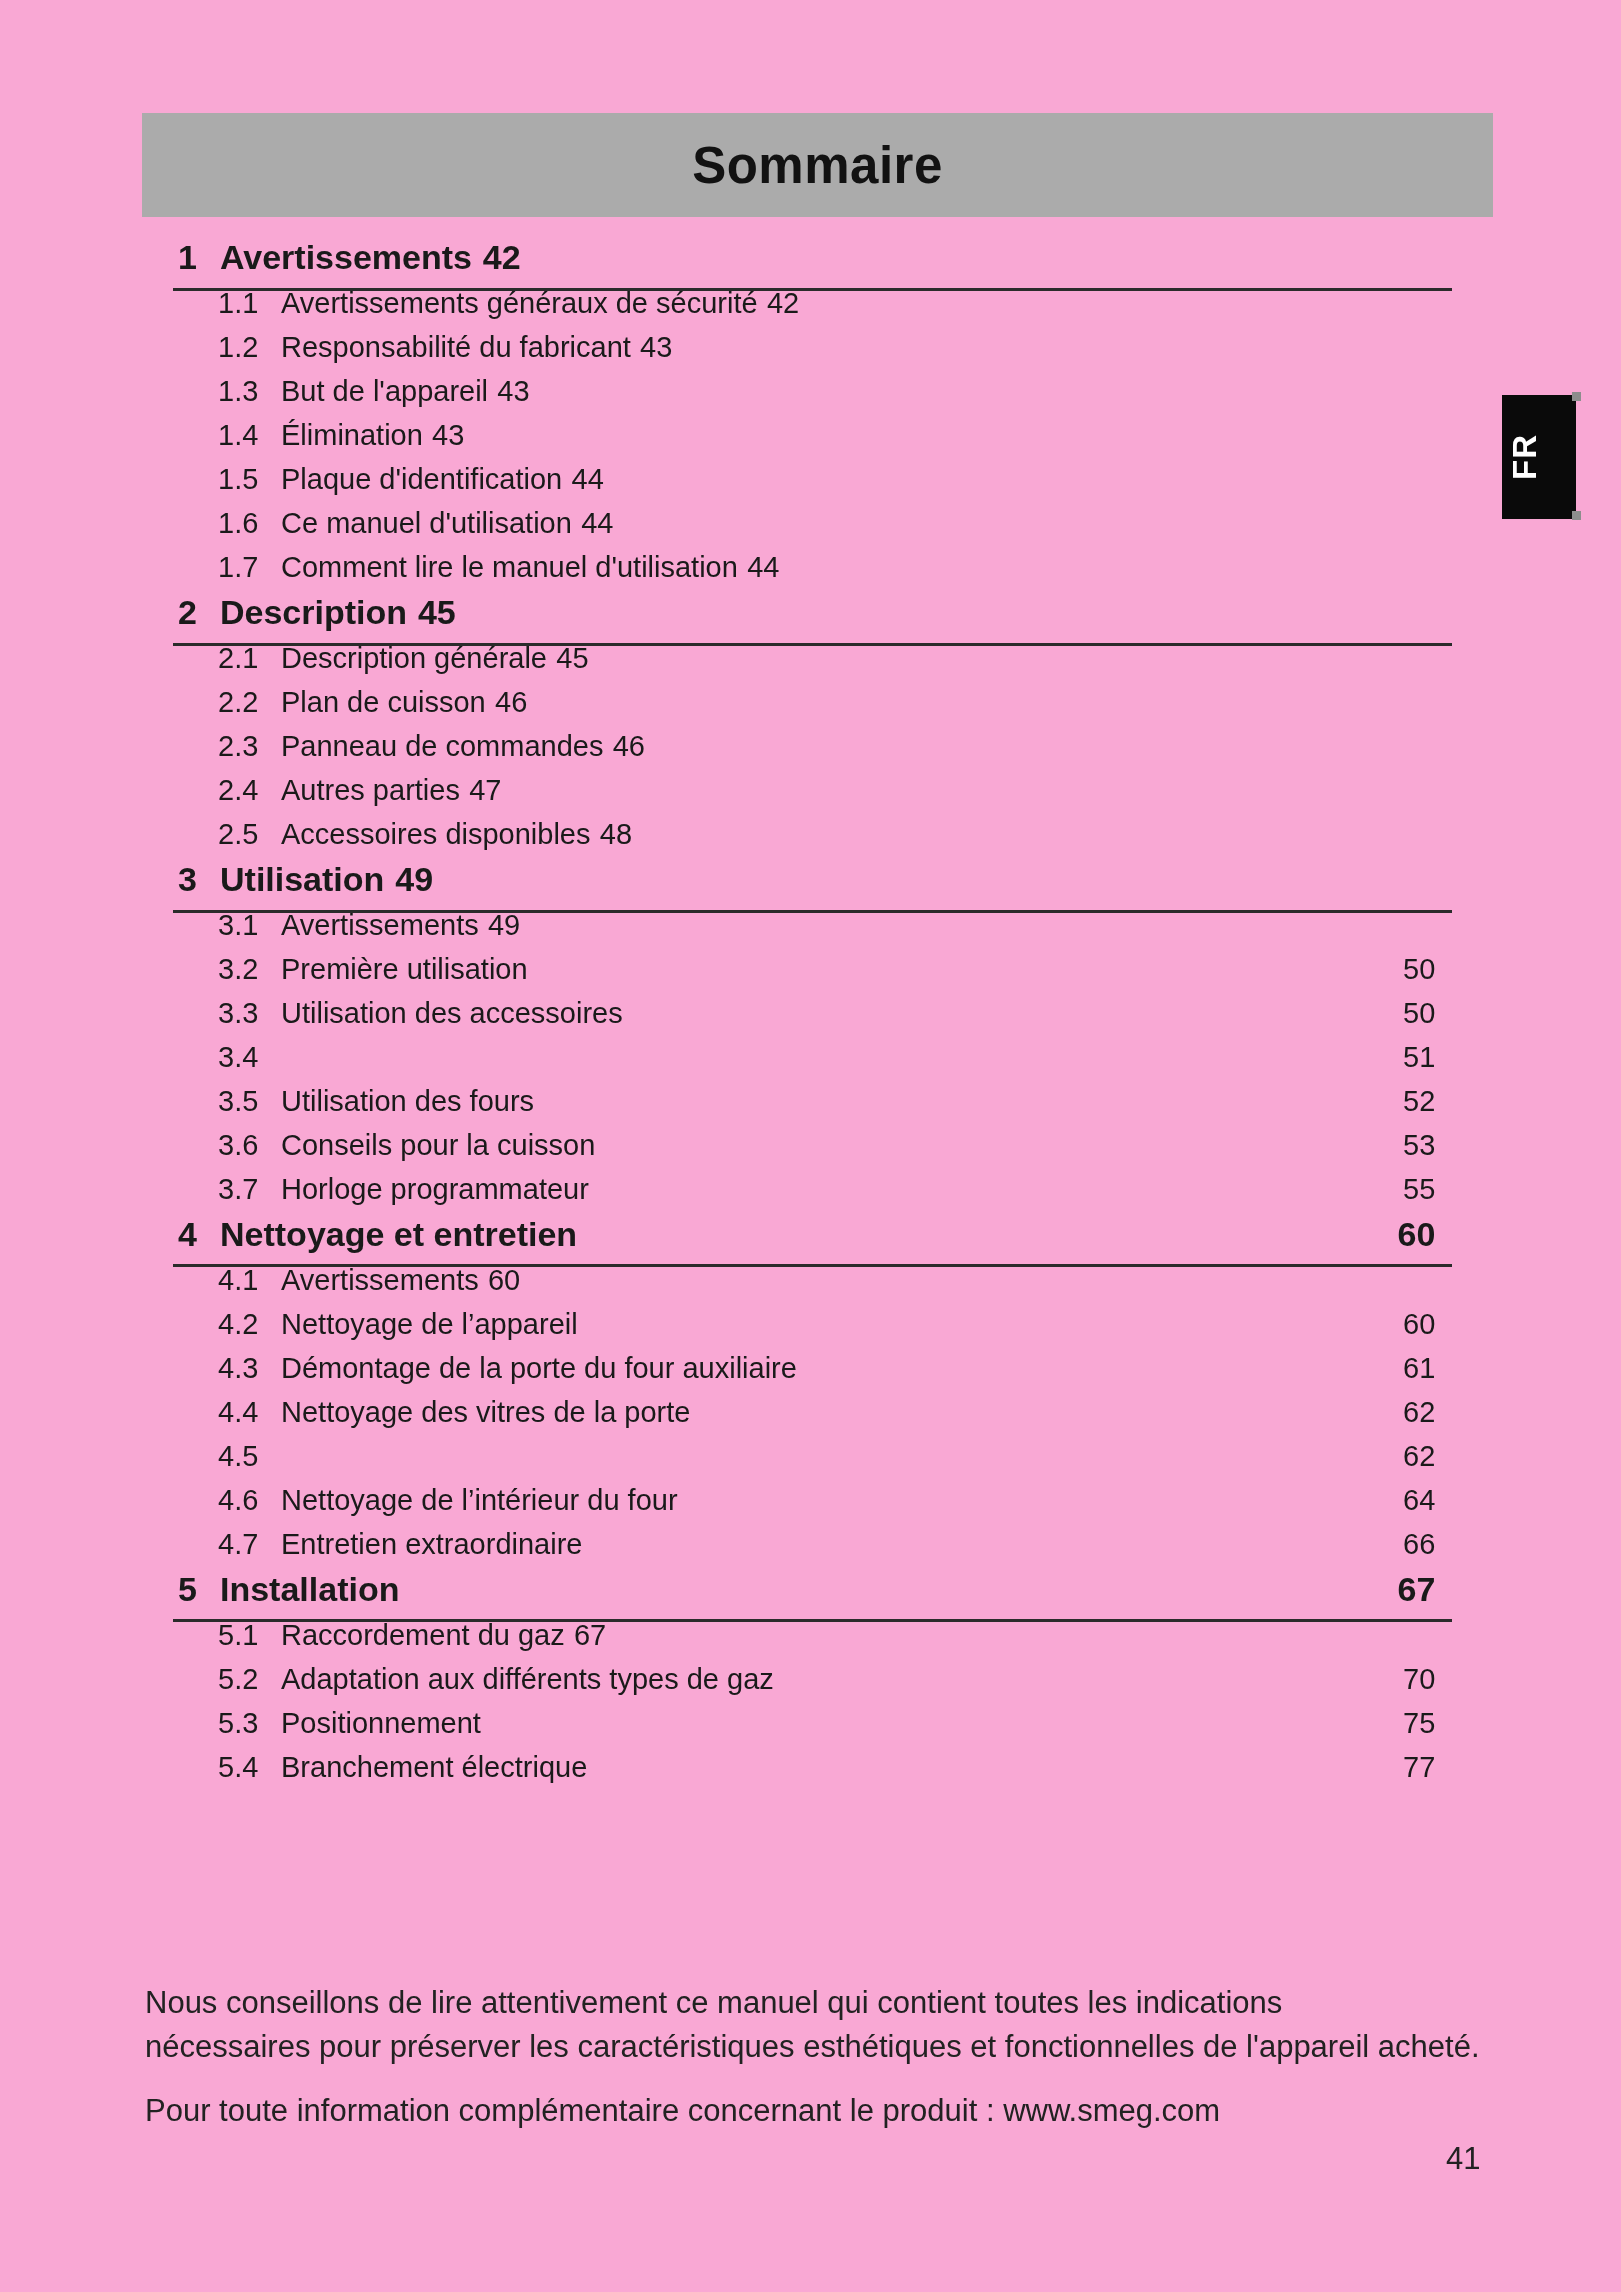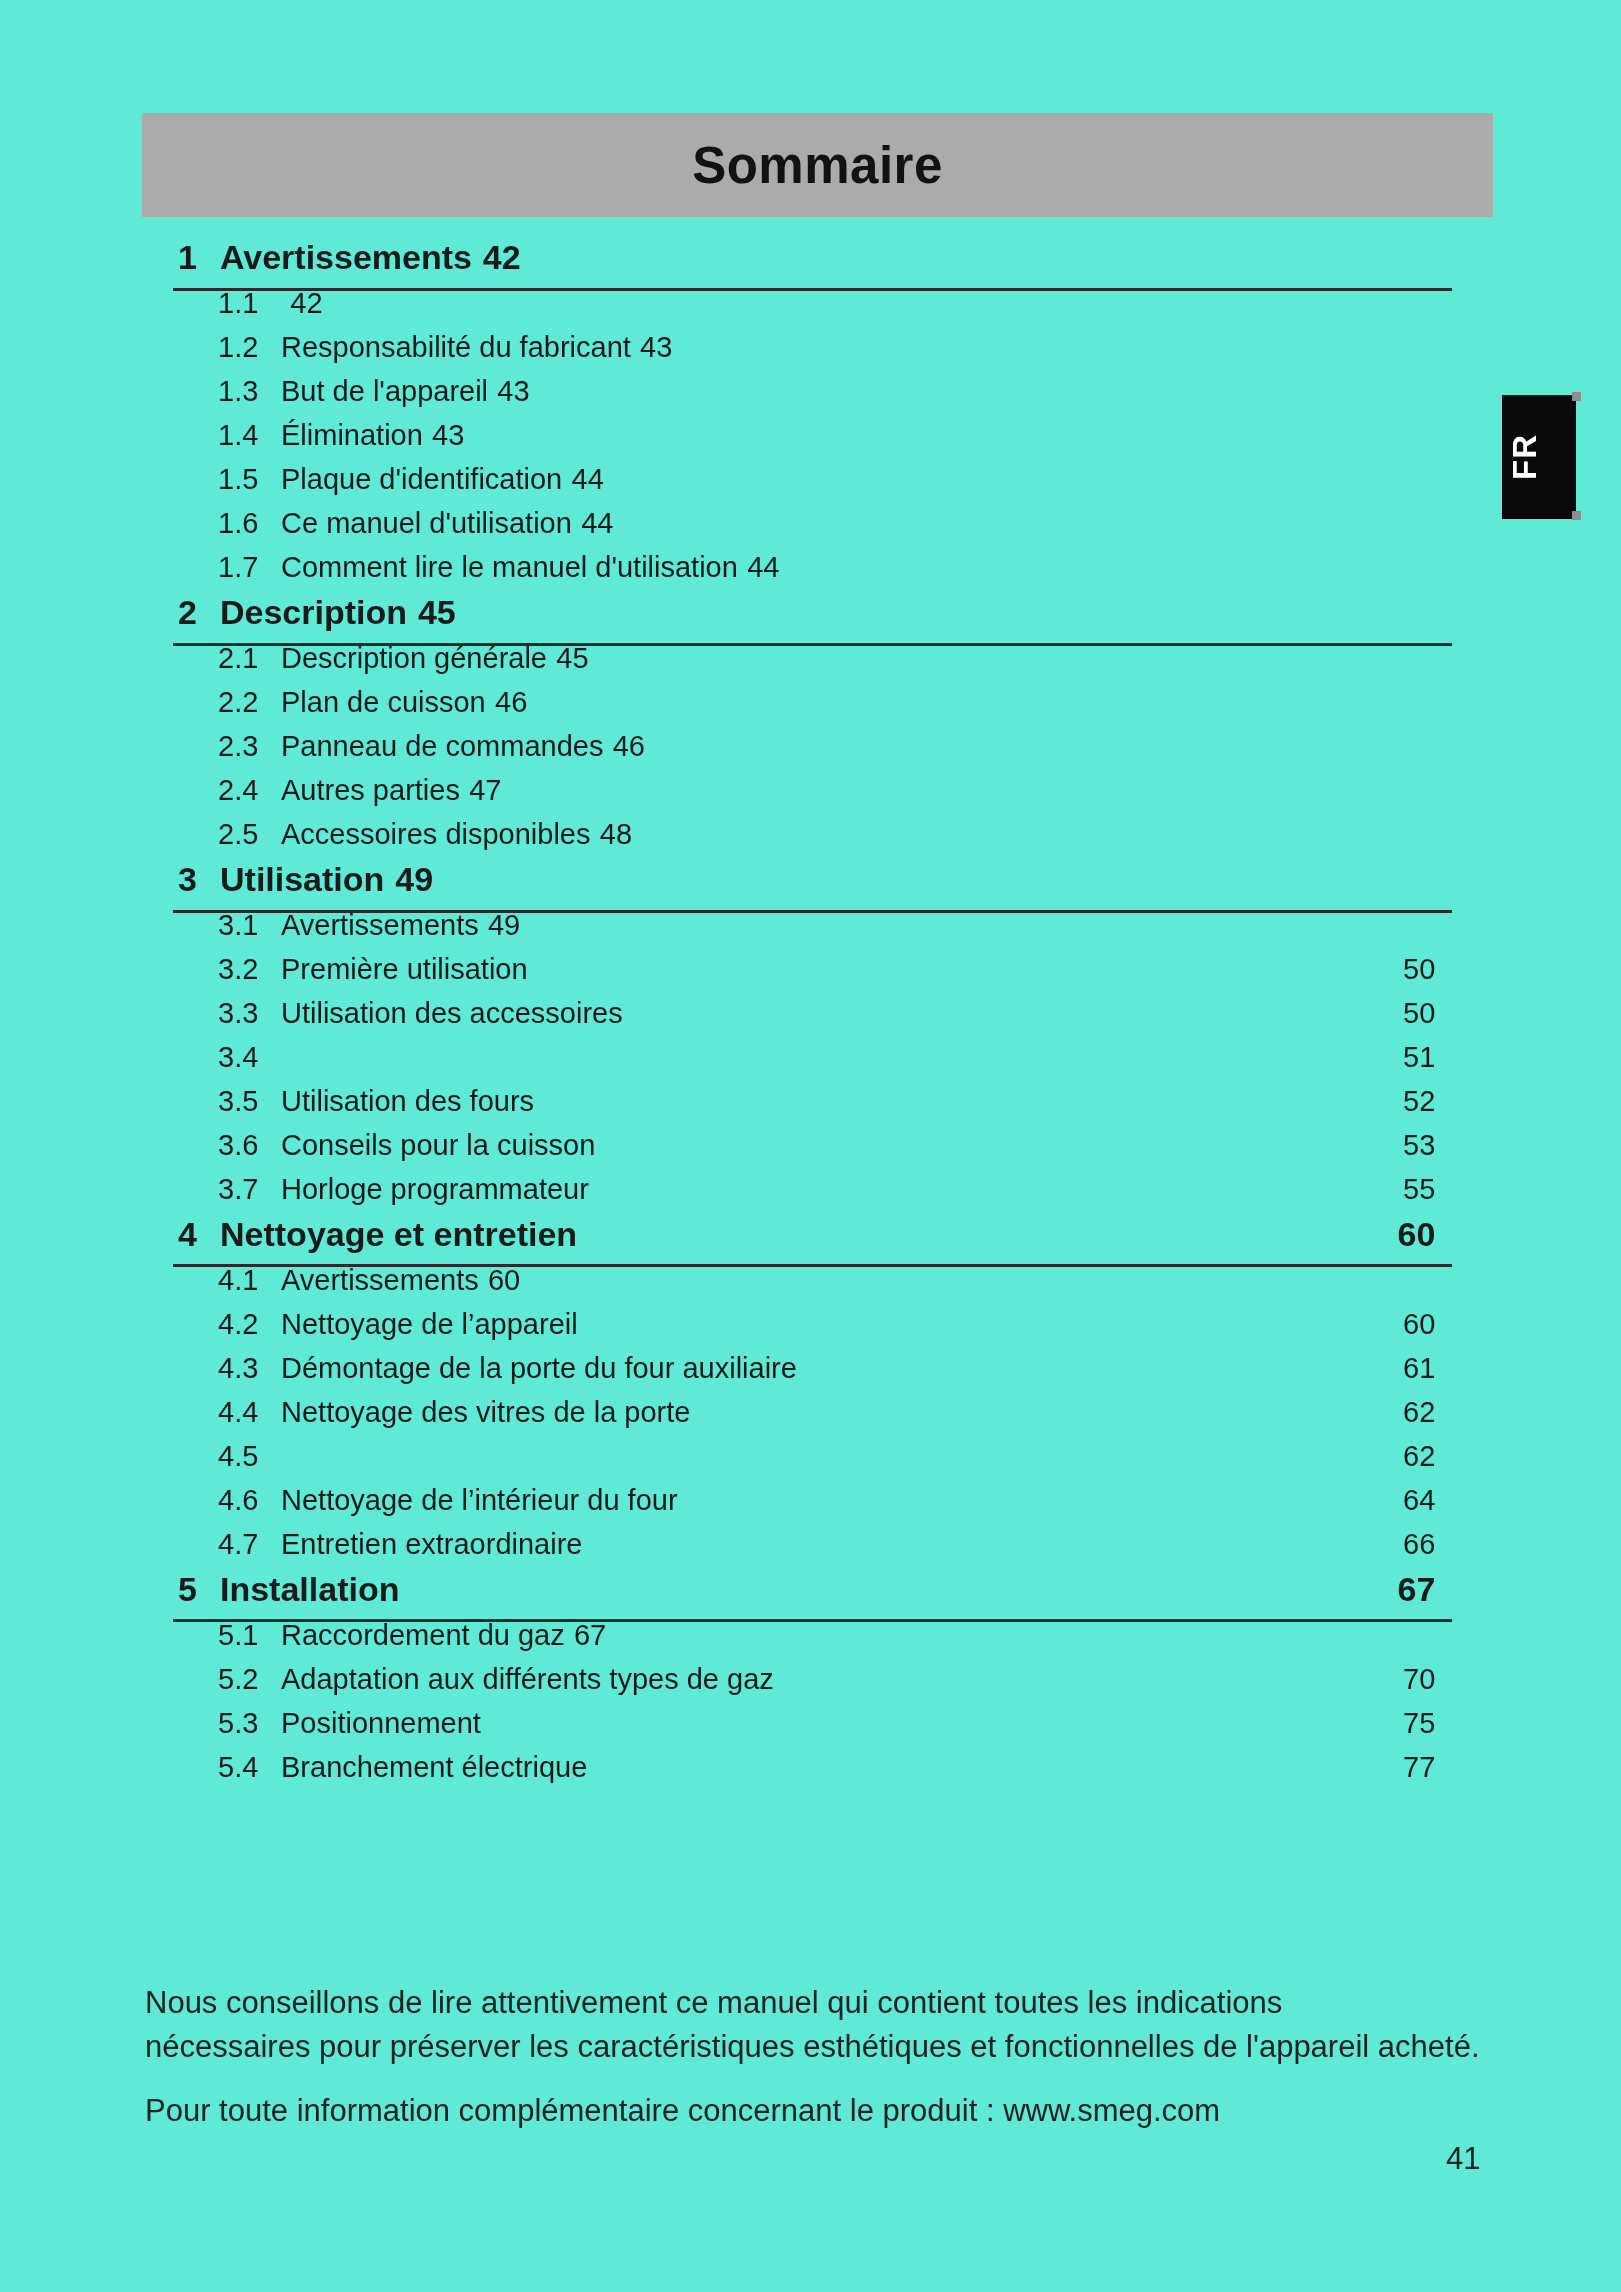--- a/index.html
+++ b/index.html
@@ -1,20 +1,20 @@
 <!DOCTYPE html>
 <html><head>
 <meta charset="utf-8">
 <style>
   html, body { margin: 0; padding: 0; background: #e8e8e8; }
   .page {
     position: relative;
     width: 1621px;
     height: 2293px;
-    background: #5eead4;
+    background: #f9a8d4;
     font-family: "Liberation Sans", sans-serif;
     color: #1a1a1a;
     overflow: hidden;
   }
 
   
   .banner {
     position: absolute;
     left: 142px; top: 113px;
     width: 1351px; height: 104px;
@@ -126,20 +126,21 @@
 
     <div class="sec">
       <div class="hrow">
         <span class="hnum">1</span>
           <span class="htitle">Avertissements</span>
           <span class="hinline">42</span>
         <span class="hright"></span>
       </div>
       <div class="erow">
           <span class="enum">1.1</span>
+          <span class="etitle">Avertissements généraux de sécurité</span>
           <span class="ipg">42</span>
           <span class="rpg"></span>
         </div>
       <div class="erow">
           <span class="enum">1.2</span>
           <span class="etitle">Responsabilité du fabricant</span>
           <span class="ipg">43</span>
           <span class="rpg"></span>
         </div>
       <div class="erow">

